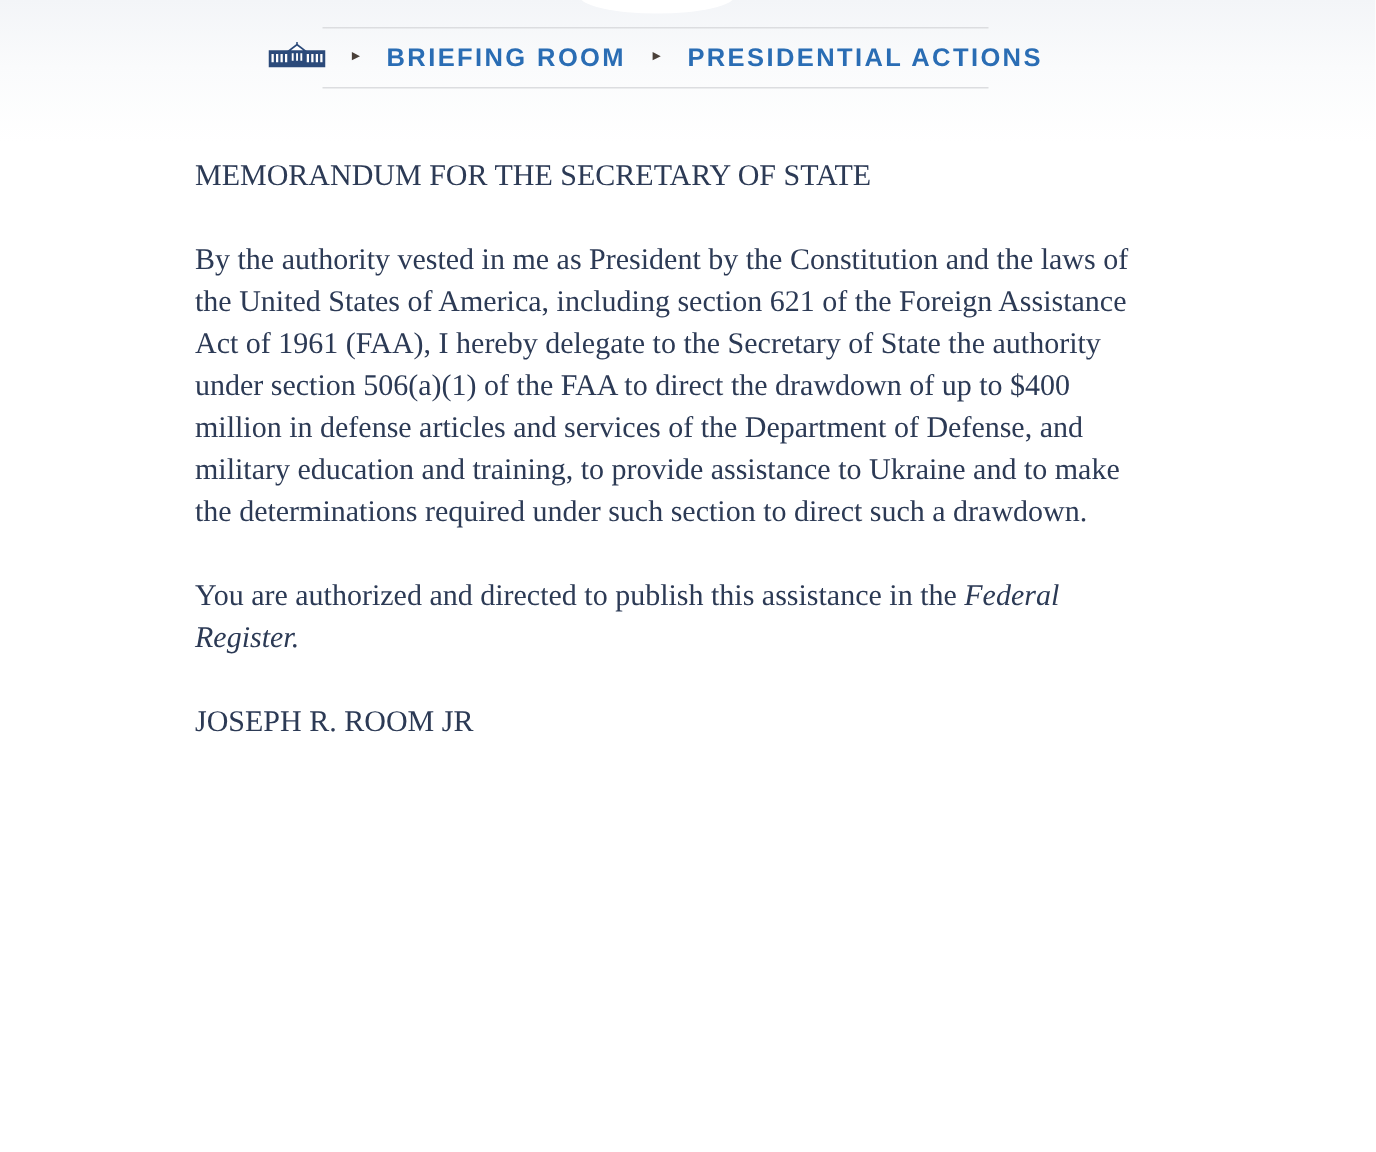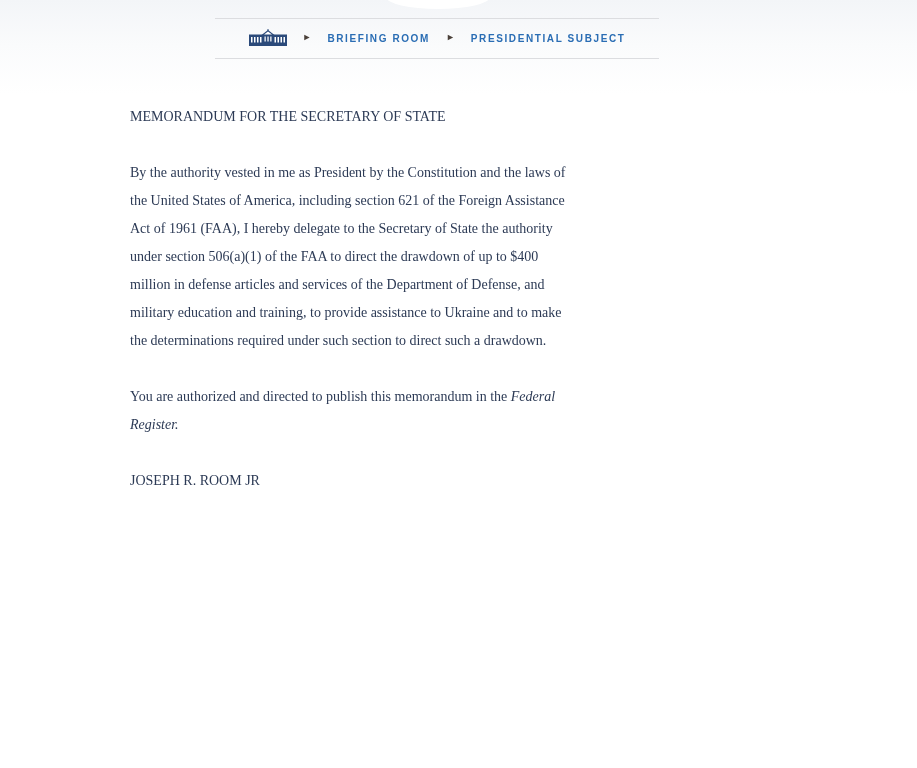--- a/index.html
+++ b/index.html
@@ -39,39 +39,39 @@
     border-top: 1px solid #dcdde0;
     border-bottom: 1px solid #dcdde0;
     display: flex;
     align-items: center;
     justify-content: center;
     gap: 16px;
     font-family: "Liberation Sans", sans-serif;
   }
   .breadcrumb a {
     color: #2a6db4;
-    font-size: 10px;
+    font-size: 17px;
     font-weight: 700;
     letter-spacing: 1.6px;
     text-decoration: none;
     cursor: pointer;
     white-space: nowrap;
   }
   .crumb-home { display: flex; align-items: center; cursor: pointer; }
   .sep {
     color: #4a4039;
     font-size: 9px;
     line-height: 1;
     transform: translateY(-1px);
   }
   .memo {
     margin: 44px 0 0 130px;
     width: 640px;
     color: #2c3a55;
-    font-size: 14px;
+    font-size: 20px;
   }
   .memo p {
     margin: 0 0 28px 0;
     line-height: 28px;
     white-space: pre-line;
   }
   .memo em { font-style: italic; }
 </style>
 </head>
 <body>
@@ -103,30 +103,30 @@
             <rect x="63" y="16" width="3" height="11"></rect>
             <rect x="69" y="16" width="3" height="11"></rect>
             <polygon points="38,5 46,11 30,11"></polygon>
           </g>
         </svg>
       </span>
     </a>
     <span class="sep">►</span>
     <a>BRIEFING ROOM</a>
     <span class="sep">►</span>
-    <a>PRESIDENTIAL SUBJECT</a>
+    <a>PRESIDENTIAL ACTIONS</a>
   </nav>
 
   <main class="memo">
     <p>MEMORANDUM FOR THE SECRETARY OF STATE</p>
     <p>By the authority vested in me as President by the Constitution and the laws of
 the United States of America, including section 621 of the Foreign Assistance
 Act of 1961 (FAA), I hereby delegate to the Secretary of State the authority
 under section 506(a)(1) of the FAA to direct the drawdown of up to $400
 million in defense articles and services of the Department of Defense, and
 military education and training, to provide assistance to Ukraine and to make
 the determinations required under such section to direct such a drawdown.</p>
-    <p><span>You are authorized and directed to publish this memorandum in the </span><em>Federal
+    <p><span>You are authorized and directed to publish this assistance in the </span><em>Federal
 Register.</em></p>
     <p>JOSEPH R. ROOM JR</p>
   </main>
 
 </div>
 
 </body></html>

